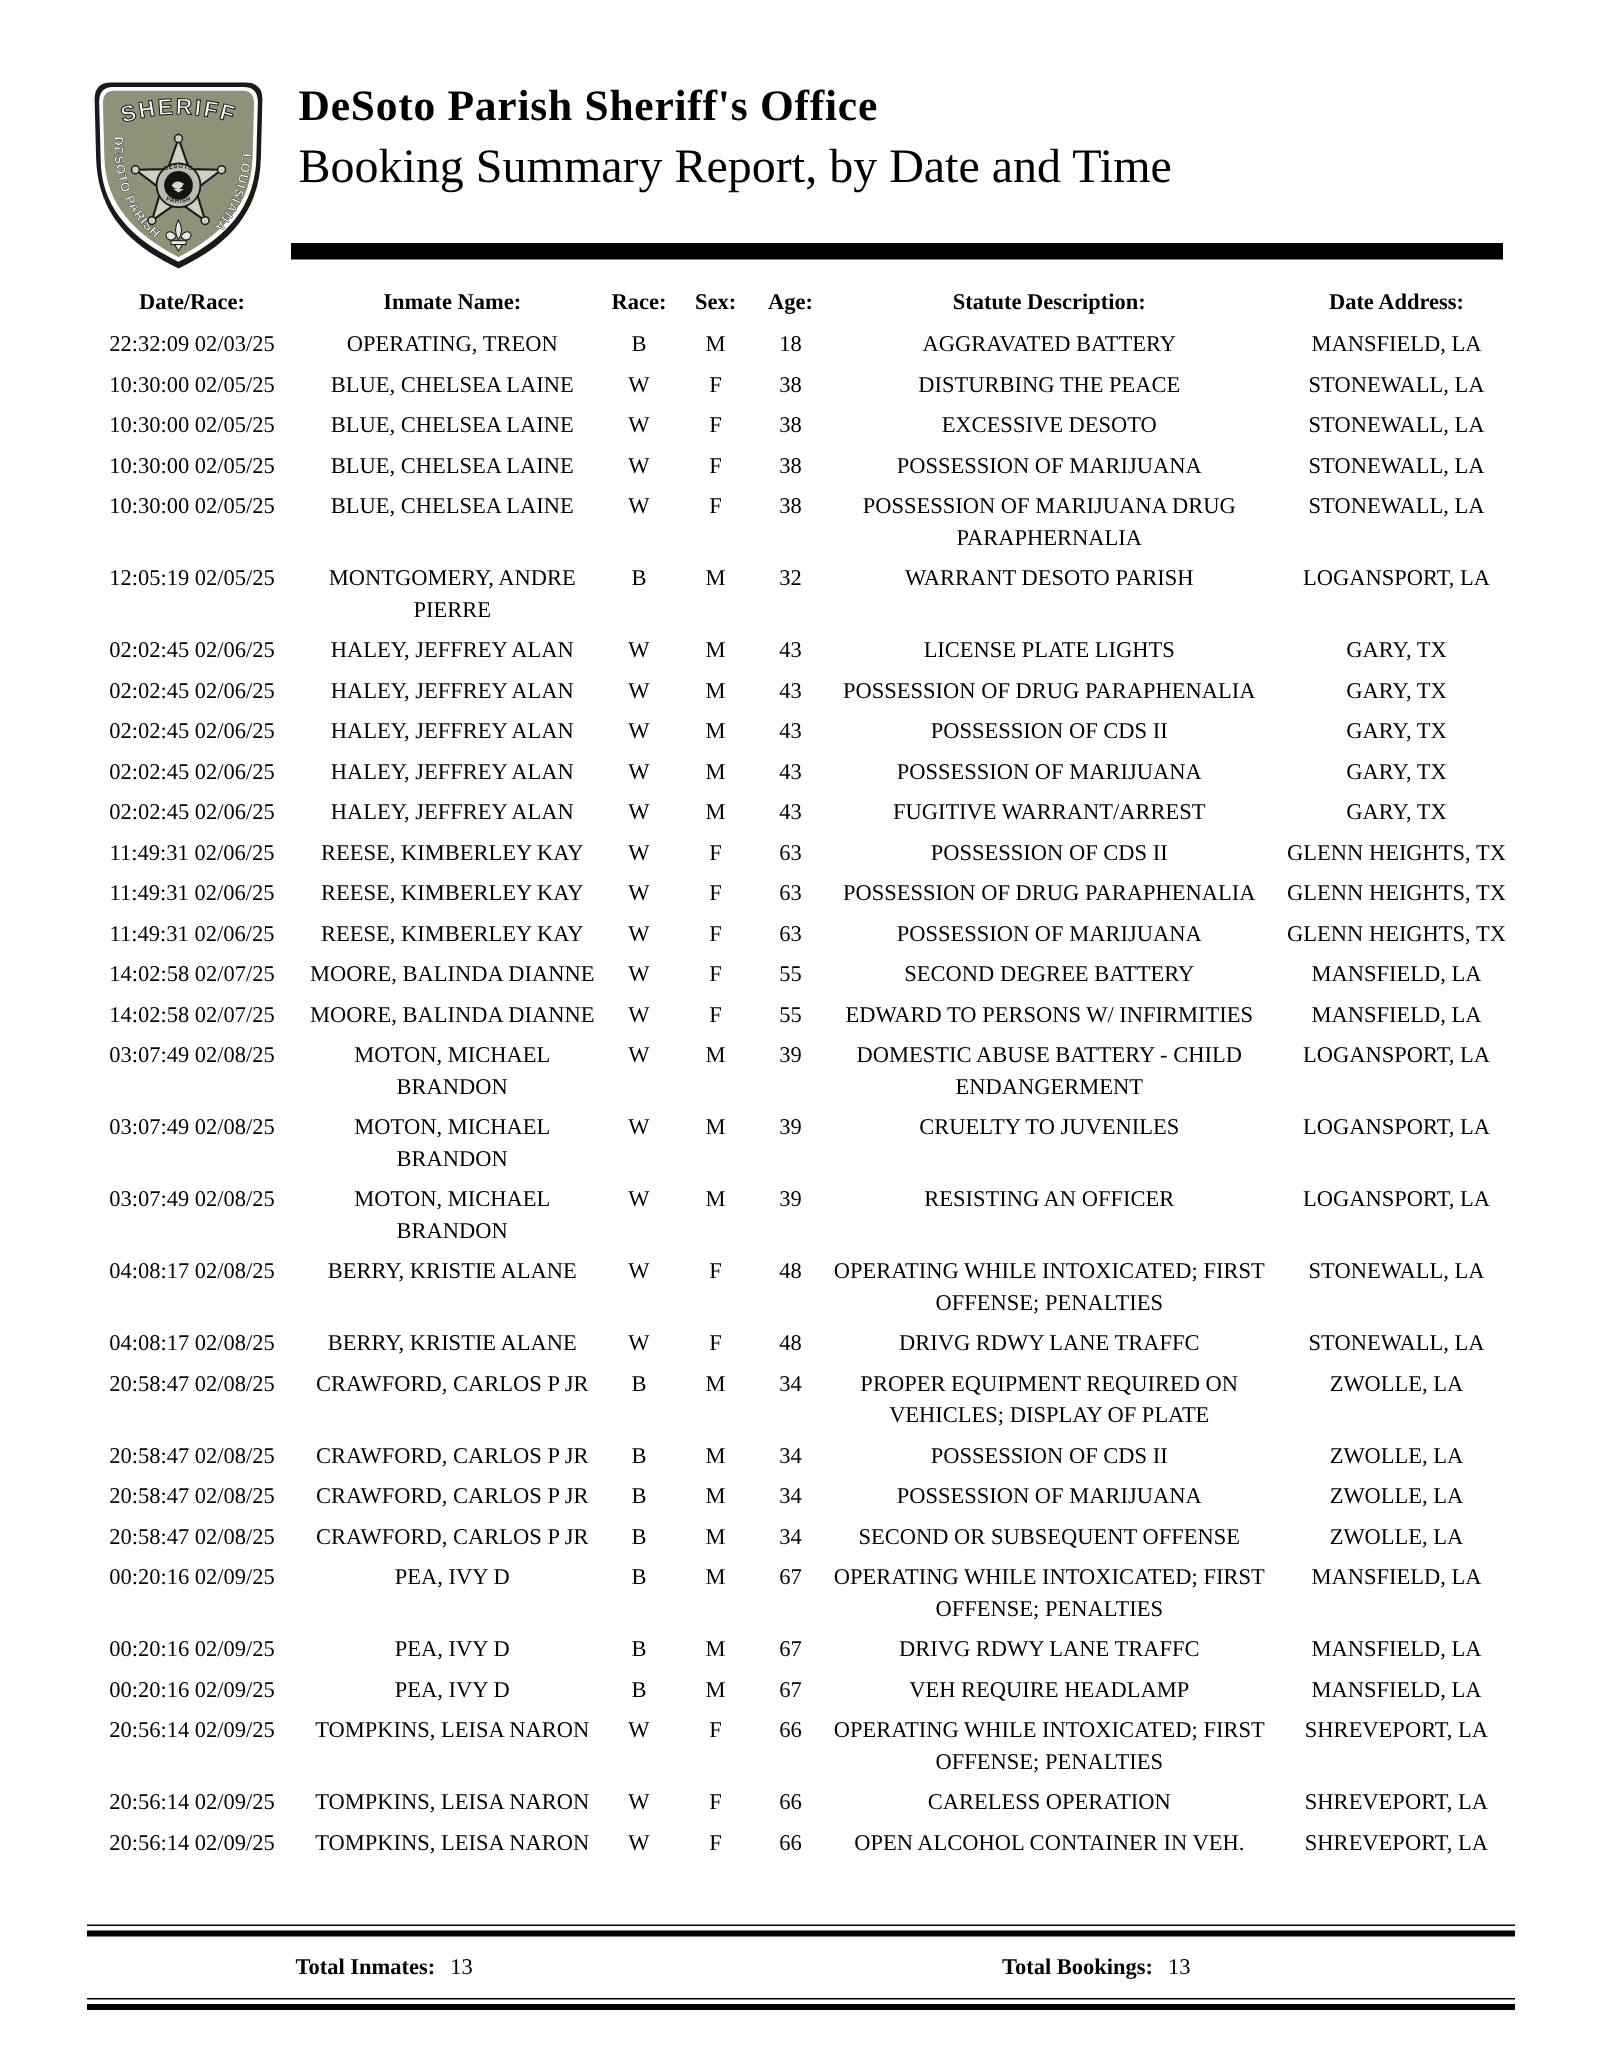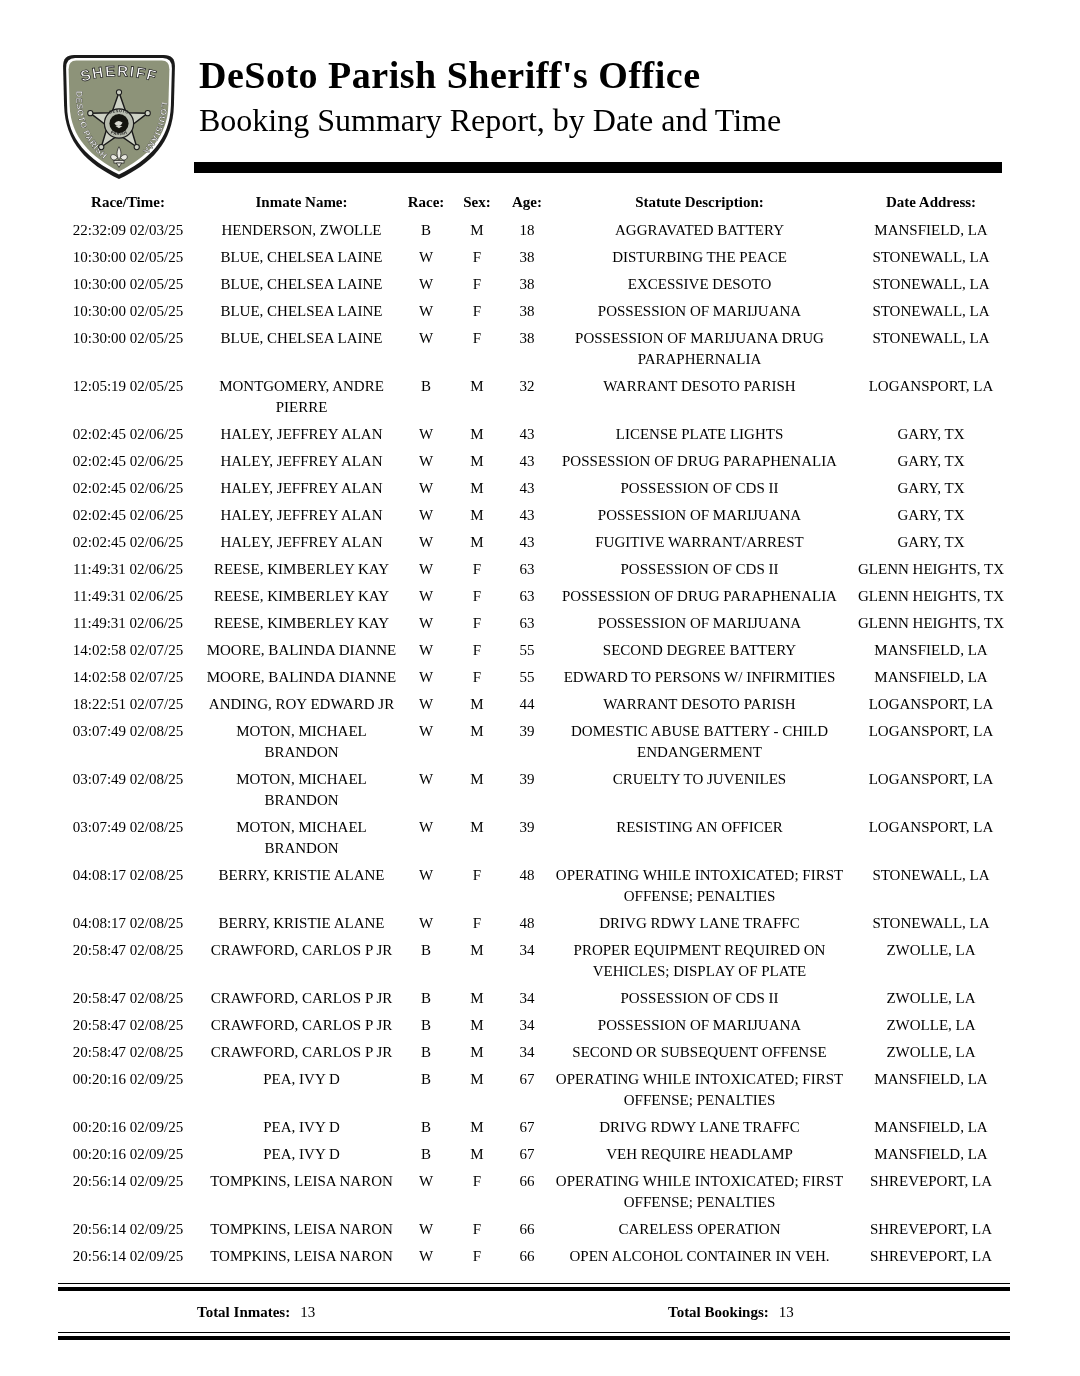--- a/index.html
+++ b/index.html
@@ -12,21 +12,21 @@
     overflow:hidden;
   }
   
   .report-header {
     position:absolute; left:55px; top:50px;
     display:flex; align-items:flex-start; gap:16px;
   }
   .badge-wrap { width:128px; height:131px; flex:0 0 auto; }
   .titles { padding-top:6px; }
   .title {
-    margin:0; font-size:38px; font-weight:bold; line-height:1.05;
+    margin:0; font-size:29px; font-weight:bold; line-height:1.05;
     font-family:"Liberation Serif", serif; letter-spacing:0.5px;
   }
   .subtitle {
     margin-top:7px; font-size:32px; font-weight:normal; line-height:1.1;
   }
   .divider-bar {
     position:absolute; left:194px; top:162px;
     width:808px; height:11px; background:#000000;
   }
   
@@ -129,33 +129,33 @@
         <col style="width:140px">
           <col style="width:207px">
           <col style="width:42px">
         <col style="width:60px">
           <col style="width:40px">
           <col style="width:305px">
           <col style="width:158px">
       </colgroup>
       <thead>
         <tr>
-          <th>Race/Time:</th>
+          <th>Date/Race:</th>
           <th>Inmate Name:</th>
           <th>Race:</th>
           <th>Sex:</th>
           <th>Age:</th>
           <th>Statute Description:</th>
           <th>Date Address:</th>
         </tr>
       </thead>
       <tbody>
           <tr>
             <td>22:32:09 02/03/25</td>
-            <td>HENDERSON, ZWOLLE</td>
+            <td>OPERATING, TREON</td>
             <td>B</td>
             <td>M</td>
             <td>18</td>
             <td>AGGRAVATED BATTERY</td>
             <td>MANSFIELD, LA</td>
           </tr>
           <tr>
             <td>10:30:00 02/05/25</td>
             <td>BLUE, CHELSEA LAINE</td>
             <td>W</td>
@@ -284,29 +284,20 @@
             <td>MANSFIELD, LA</td>
           </tr>
           <tr>
             <td>14:02:58 02/07/25</td>
             <td>MOORE, BALINDA DIANNE</td>
             <td>W</td>
             <td>F</td>
             <td>55</td>
             <td>EDWARD TO PERSONS W/ INFIRMITIES</td>
             <td>MANSFIELD, LA</td>
-          </tr>
-          <tr>
-            <td>18:22:51 02/07/25</td>
-            <td>ANDING, ROY EDWARD JR</td>
-            <td>W</td>
-            <td>M</td>
-            <td>44</td>
-            <td>WARRANT DESOTO PARISH</td>
-            <td>LOGANSPORT, LA</td>
           </tr>
           <tr>
             <td>03:07:49 02/08/25</td>
             <td>MOTON, MICHAEL
 BRANDON</td>
             <td>W</td>
             <td>M</td>
             <td>39</td>
             <td>DOMESTIC ABUSE BATTERY - CHILD
 ENDANGERMENT</td>

